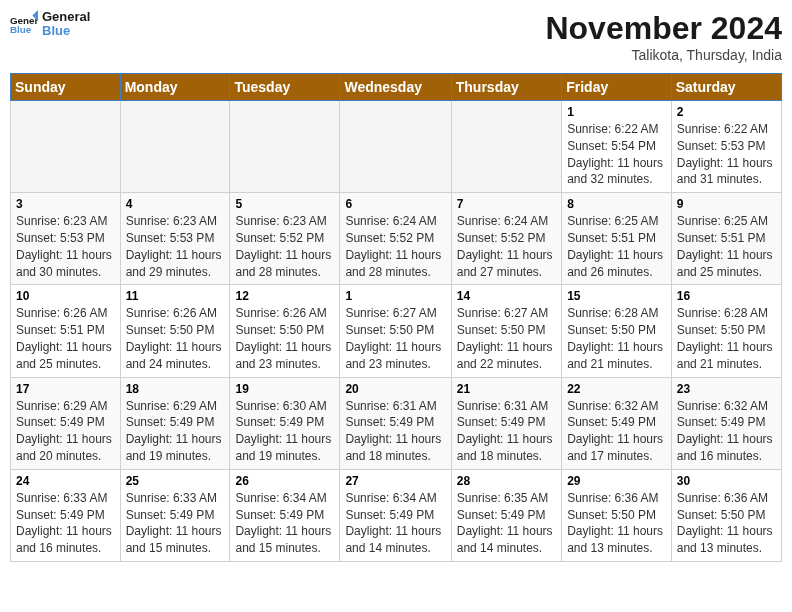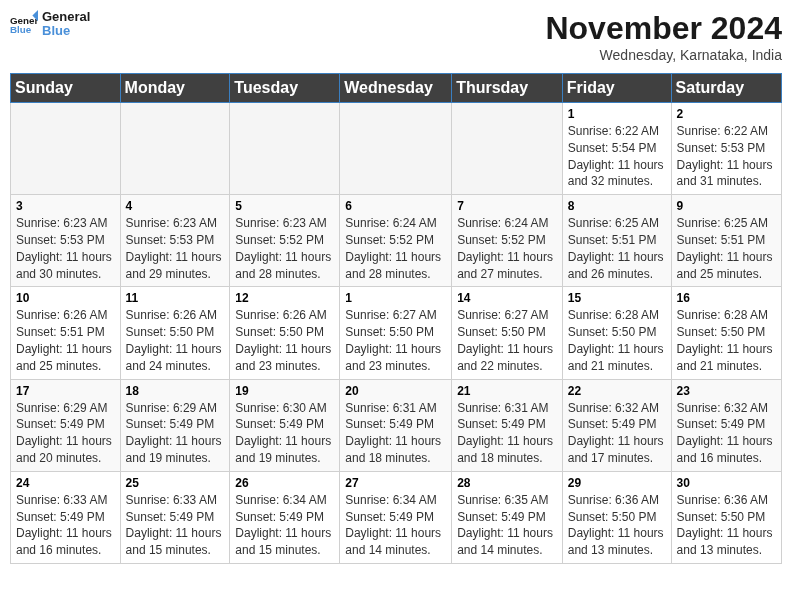--- a/index.html
+++ b/index.html
@@ -36,25 +36,25 @@
     .location {
       font-size: 14px;
       color: #444;
     }
     .calendar {
       width: 100%;
       border-collapse: collapse;
       font-size: 10.5px;
     }
     .calendar th {
-      background: #404040;
+      background: #a16207;
       color: #fff;
       padding: 5px 4px;
       text-align: left;
-      font-size: 16px;
+      font-size: 14px;
       border: 1px solid #3a7fc1;
     }
     .calendar td {
       vertical-align: top;
       padding: 4px 5px;
       border: 1px solid #d0d0d0;
       width: 113px;
       min-height: 80px;
       background: #fff;
     }
@@ -88,21 +88,21 @@
     </svg>
     <div>
       <div style="font-size:13px; font-weight:bold; color:#1a1a1a; line-height:1.1;">
         <span style="color:#1a1a1a;">General</span>
       </div>
       <div style="font-size:13px; font-weight:bold; color:#4a90d9; line-height:1.1;">Blue</div>
     </div>
   </div>
   <div class="title-block">
     <div class="month-title">November 2024</div>
-    <div class="location">Wednesday, Karnataka, India</div>
+    <div class="location">Talikota, Thursday, India</div>
   </div>
 </div>
 
 <table class="calendar">
   <thead>
     <tr>
     <th>Sunday</th>
         <th>Monday</th>
         <th>Tuesday</th>
         <th>Wednesday</th>

